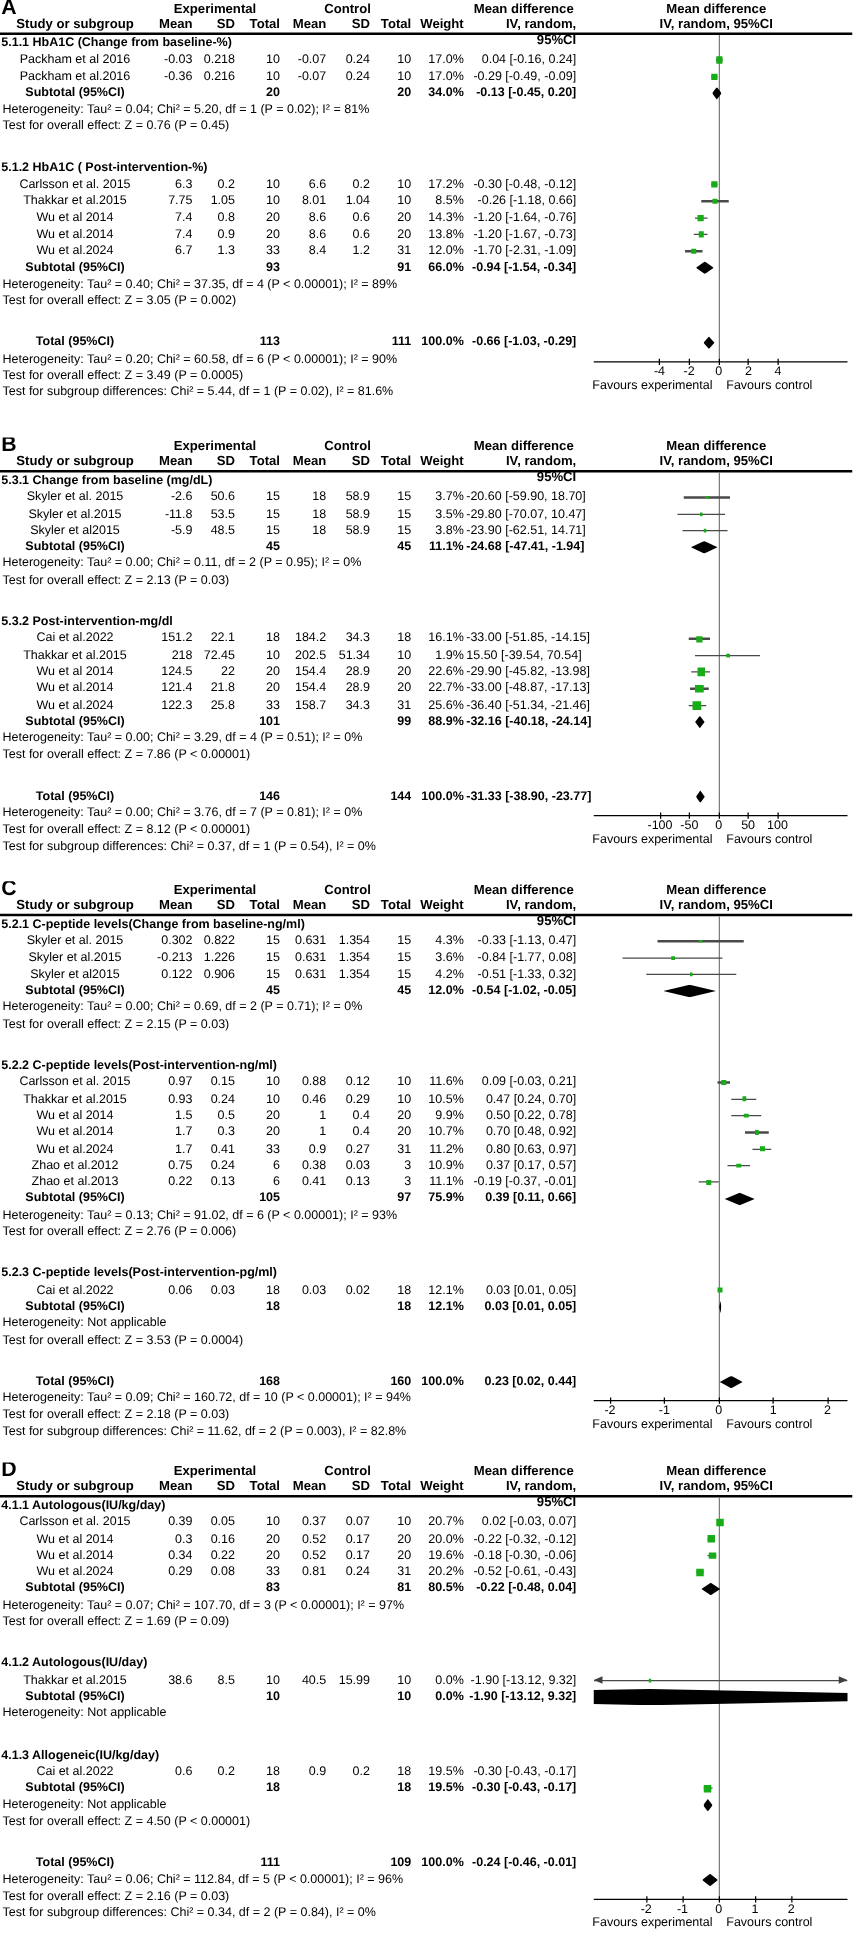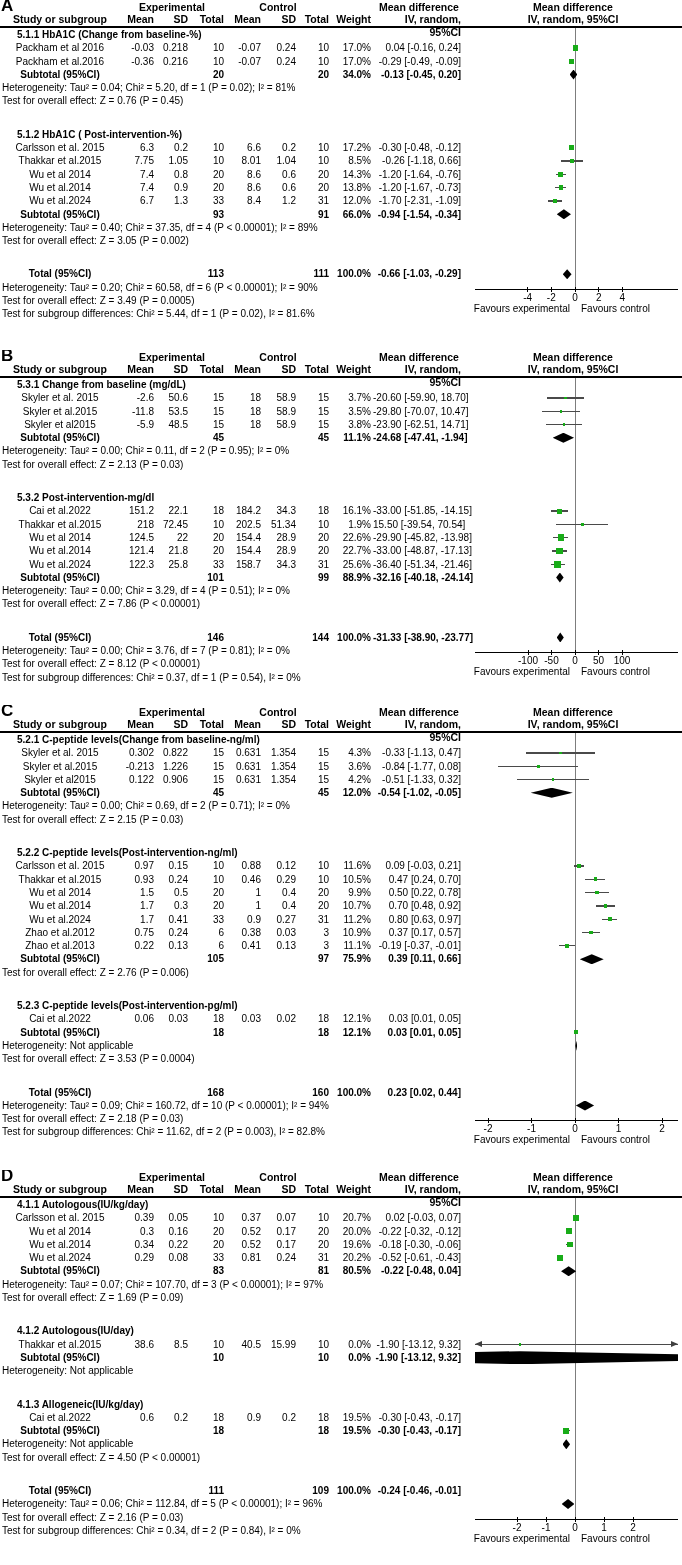--- a/index.html
+++ b/index.html
@@ -10,21 +10,21 @@
   .plet{position:absolute;top:-4px;left:1px;font-size:17px;font-weight:bold}
   .h1span{position:absolute;top:1px;width:130px;text-align:center;font-size:10.5px;font-weight:bold;white-space:nowrap}
   .hrow{position:absolute;top:13px;left:0;display:grid;grid-template-columns:118px 38px 34px 36px 37px 35px 33px 42px 90px;font-size:10.5px;font-weight:bold;height:13px;line-height:13px}
   .ivplot{position:absolute;top:13px;left:493px;width:160px;text-align:center;font-size:10.5px;font-weight:bold;white-space:nowrap}
   .rule{position:absolute;top:26px;left:0;width:682px;height:2px;background:#000}
   .rows{position:absolute;top:28px;left:0;width:463px}
   .grow{display:grid;grid-template-columns:118px 38px 34px 36px 37px 35px 33px 42px 90px;height:13.3px;font-size:10px;line-height:13.2px;white-space:nowrap}
   .cell{text-align:right;padding-right:2px}
   .studyc{text-align:center;padding-left:2px;overflow:hidden}
   .bold{font-weight:bold}
-  .headr{height:13.3px;font-size:10px;font-weight:bold;line-height:13.2px;padding-left:17px;white-space:nowrap}
+  .headr{height:13.3px;font-size:10px;font-weight:bold;line-height:13.2px;padding-left:1px;white-space:nowrap}
   .txtr{height:13.3px;font-size:10px;line-height:13.2px;padding-left:2px;white-space:nowrap}
   .blankr{height:20px}
   .plot{position:absolute;left:475px;width:203px;top:28px;overflow:hidden}
   .zl{position:absolute;top:0;width:1px;background:#7d7d7d}
   .ci{position:absolute;height:1.2px;background:#4a4a4a}
   .sq{position:absolute}
   .dia{position:absolute;background:#000;clip-path:polygon(0 50%,50% 0,100% 50%,50% 100%)}
   .axis{position:absolute;left:475px;width:203px;height:30px}
   .axline{position:absolute;left:0;right:0;top:0;height:1px;background:#000}
   .tick{position:absolute;top:-2px;width:1px;height:5px;background:#000}
@@ -556,20 +556,21 @@
           <div class="studyc bold">Subtotal (95%CI)</div>
           <div class="cell bold"></div>
           <div class="cell bold"></div>
           <div class="cell bold">105</div>
           <div class="cell bold"></div>
           <div class="cell bold"></div>
           <div class="cell bold">97</div>
           <div class="cell bold">75.9%</div>
           <div class="cell bold">0.39 [0.11, 0.66]</div>
         </div>
+        <div class="txtr">Heterogeneity: Tau² = 0.13; Chi² = 91.02, df = 6 (P &lt; 0.00001); I² = 93%</div>
         <div class="txtr">Test for overall effect: Z = 2.76 (P = 0.006)</div>
         <div class="blankr"></div>
         <div class="headr">5.2.3 C-peptide levels(Post-intervention-pg/ml)</div>
         <div class="grow">
           <div class="studyc">Cai et al.2022</div>
           <div class="cell">0.06</div>
           <div class="cell">0.03</div>
           <div class="cell">18</div>
           <div class="cell">0.03</div>
           <div class="cell">0.02</div>

